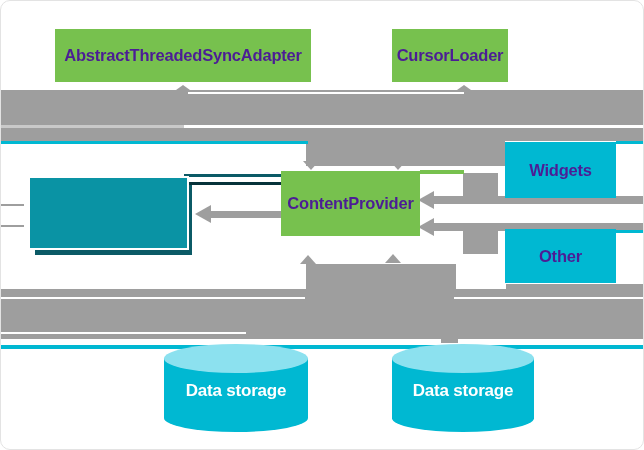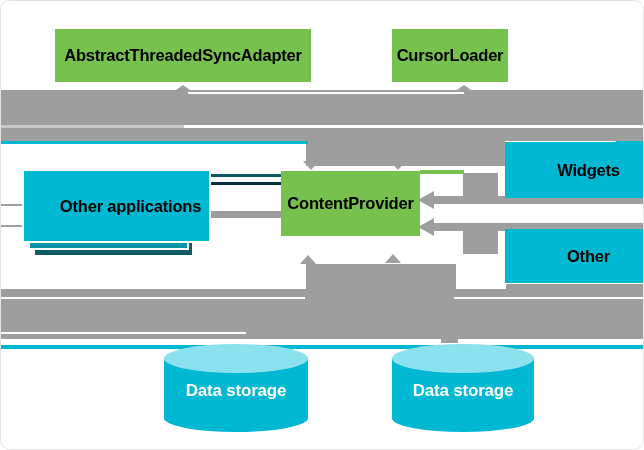--- a/index.html
+++ b/index.html
@@ -12,23 +12,23 @@
   .cyanline{position:absolute;background:var(--cyan);z-index:2;}
   .greenline{position:absolute;background:var(--green);z-index:2;}
   .darkline-a{position:absolute;background:var(--line_teal);z-index:2;}
   .darkline-b{position:absolute;background:var(--line_dark);z-index:2;}
   .tri{position:absolute;width:0;height:0;z-index:3;}
   .tri-up-s{border-left:7px solid transparent;border-right:7px solid transparent;border-bottom:5px solid var(--gray);}
   .tri-up{border-left:8px solid transparent;border-right:8px solid transparent;border-bottom:9px solid var(--gray);}
   .tri-down{border-left:8px solid transparent;border-right:8px solid transparent;border-top:9px solid var(--gray);}
   .tri-left{border-top:9px solid transparent;border-bottom:9px solid transparent;border-right:16px solid var(--gray);}
   .box{position:absolute;display:flex;align-items:center;justify-content:center;
-       color:#000000;font-weight:bold;font-size:16.5px;letter-spacing:-0.2px;z-index:4;text-align:right;}
+       color:#4c1d95;font-weight:bold;font-size:16.5px;letter-spacing:-0.2px;z-index:4;text-align:right;}
   .green-box{background:var(--green);}
-  .cyan-box{background:var(--cyan);padding-left:28px;}
+  .cyan-box{background:var(--cyan);}
   .stack-l3{position:absolute;background:var(--teal_dark);z-index:4;}
   .stack-l2{position:absolute;background:var(--teal_mid);z-index:5;box-shadow:0 0 0 2px #fff;}
   .stack-main{z-index:6;box-shadow:0 0 0 2px #fff;}
   .cyl{position:absolute;width:144px;height:88px;z-index:4;}
   .cyl-body{position:absolute;left:0;right:0;top:14px;bottom:0;background:var(--cyan);
             border-radius:0 0 72px 72px / 0 0 14px 14px;}
   .cyl-top{position:absolute;left:0;right:0;top:0;height:29px;background:var(--cyan_light);border-radius:50%;}
   .cyl-label{position:absolute;left:0;right:0;top:37px;text-align:center;color:#fff;
              font-weight:bold;font-size:17px;letter-spacing:-0.2px;}
 </style>
@@ -79,23 +79,20 @@
   <div class="box green-box" style="left:54px;top:28px;width:256px;height:53px">
     <span>AbstractThreadedSyncAdapter</span>
   </div>
 
   <div class="box green-box" style="left:391px;top:28px;width:116px;height:53px">
     <span>CursorLoader</span>
   </div>
 
   <div class="stack-l3" style="left:34px;top:184px;width:157px;height:70px"></div>
   <div class="stack-l2" style="left:29px;top:177px;width:157px;height:70px"></div>
-  <div class="box cyan-box stack-main" style="left:23px;top:170px;width:157px;height:70px">
-    <span>Other applications</span>
-  </div>
 
   <div class="box green-box" style="left:280px;top:170px;width:139px;height:65px">
     <span>ContentProvider</span>
   </div>
 
   <div class="box cyan-box" style="left:504px;top:141px;width:111px;height:56px">
     <span>Widgets</span>
   </div>
 
   <div class="box cyan-box" style="left:504px;top:228px;width:111px;height:54px">

